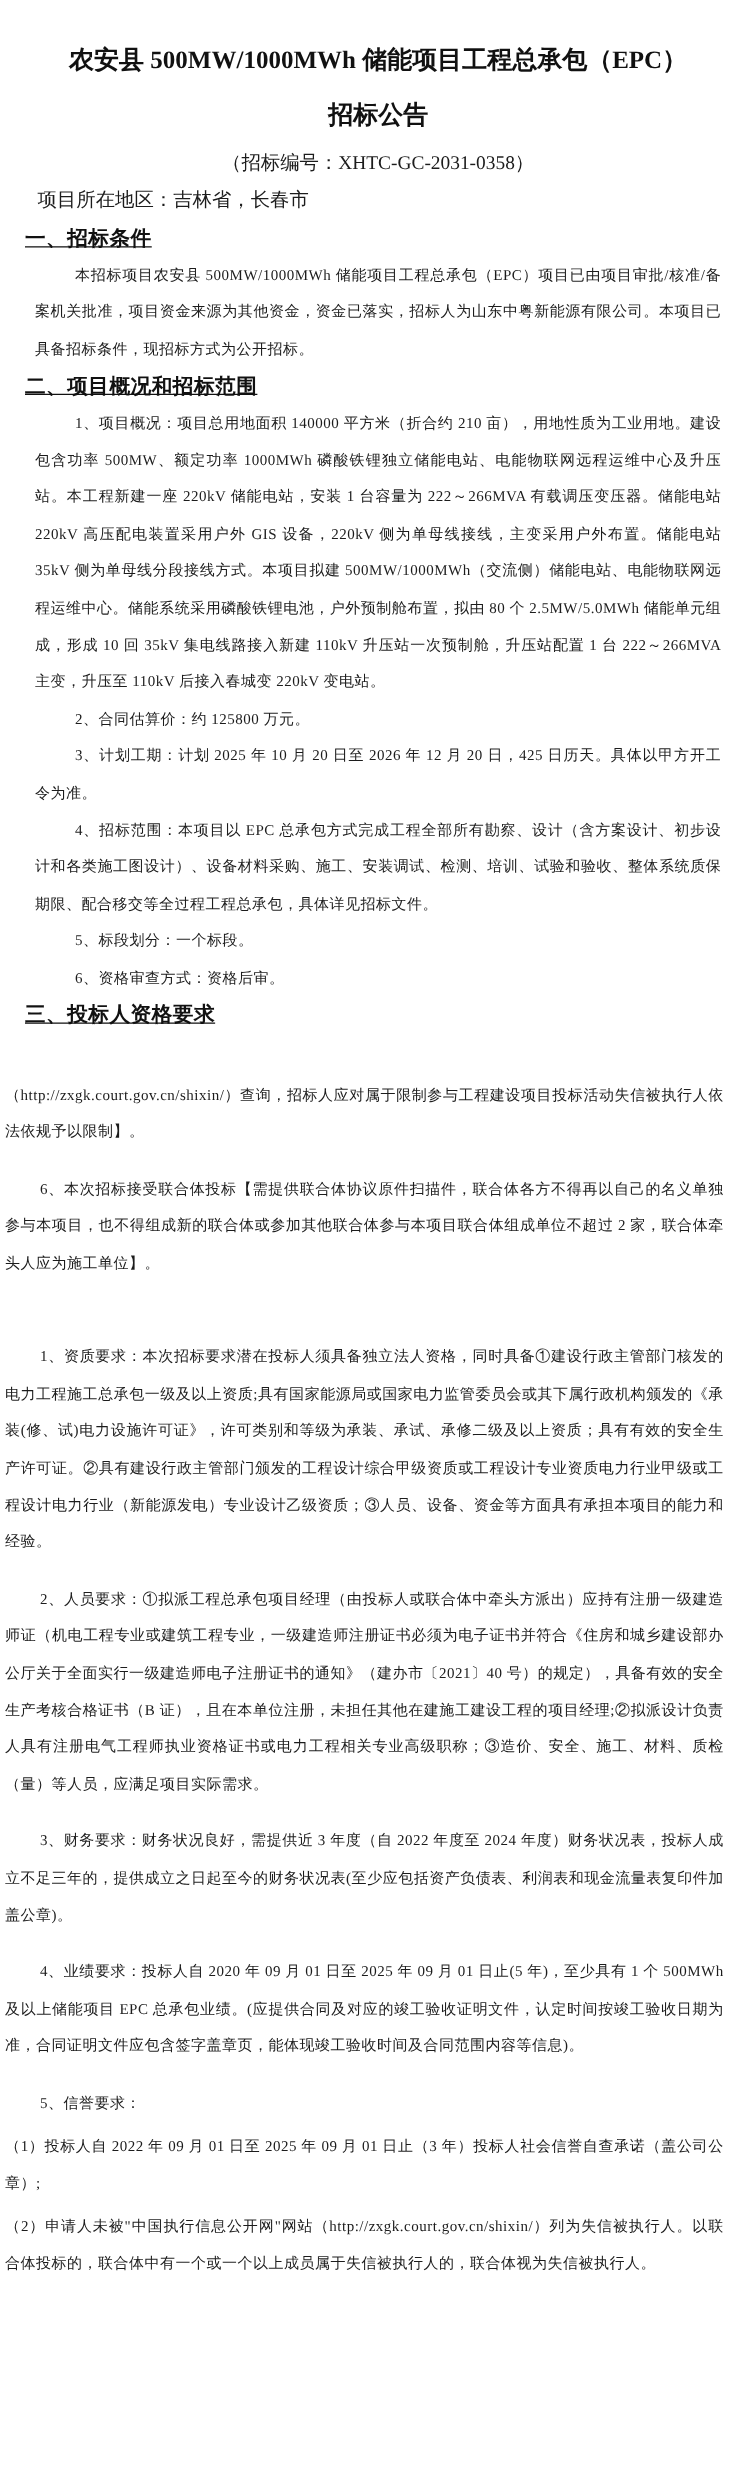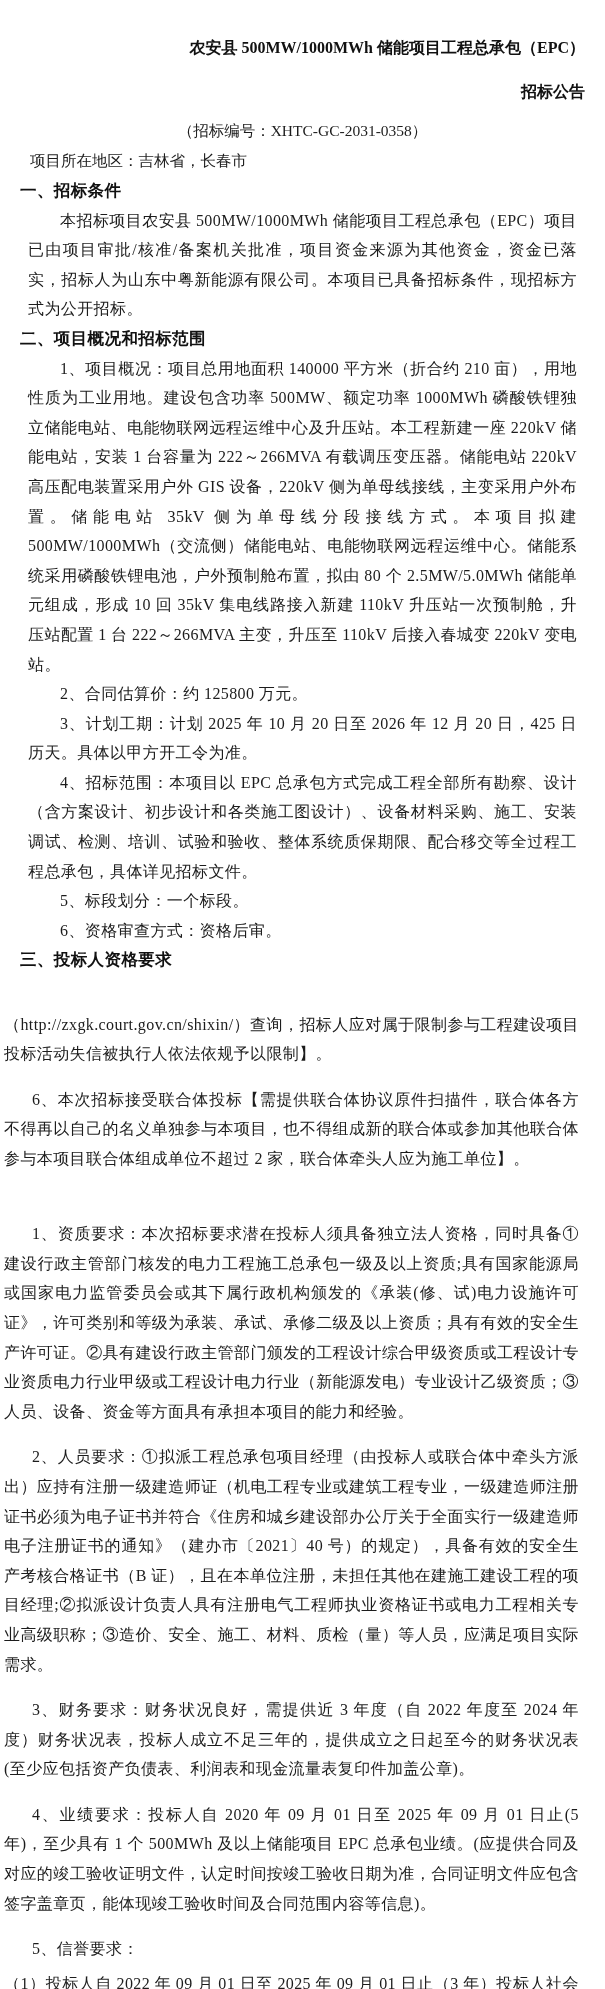--- a/index.html
+++ b/index.html
@@ -3,31 +3,31 @@
 <meta charset="utf-8">
 <style>
   html,body{margin:0;padding:0;}
   body{
     width:605px;height:1989px;overflow:hidden;background:#ffffff;
     color:#1c1c1c;
     font-family:"Liberation Serif","DejaVu Serif",serif;
   }
   .doc{padding-top:26px;}
   .title{
-    text-align:right;font-weight:bold;font-size:16px;line-height:44px;
+    text-align:center;font-weight:bold;font-size:20px;line-height:44px;
     color:#111;margin:0 20px;
   }
   .meta{text-align:center;font-size:15.5px;line-height:30px;margin-top:2px;}
   .loc{font-size:15.5px;line-height:30px;margin:0 28px 0 30px;}
   .bp{
-    font-size:16px;line-height:29.6px;
+    font-size:12px;line-height:29.6px;
     text-align:justify;text-justify:inter-ideograph;
     letter-spacing:0.4px;margin:0;
   }
-  .h{font-weight:bold;color:#111;margin:0 28px 0 20px;font-size:16.5px;}
+  .h{font-weight:bold;color:#111;margin:0 28px 0 20px;font-size:16.5px;text-decoration:underline;}
   .p1{margin:0 28px;text-indent:32px;}
   .p3{margin:5px 26px 0 4px;}
   .p3i{margin:16px 26px 0 4px;text-indent:28px;}
   .sp{height:29.6px;}
 </style>
 </head>
 <body>
 
 <div class="doc">
   <div class="title">农安县 500MW/1000MWh 储能项目工程总承包（EPC）</div>

